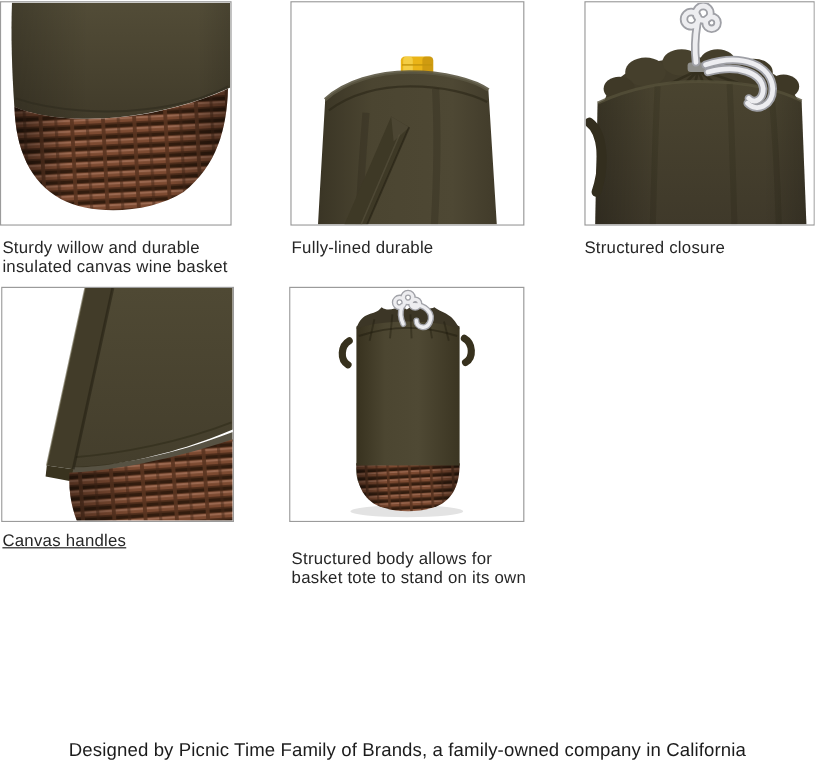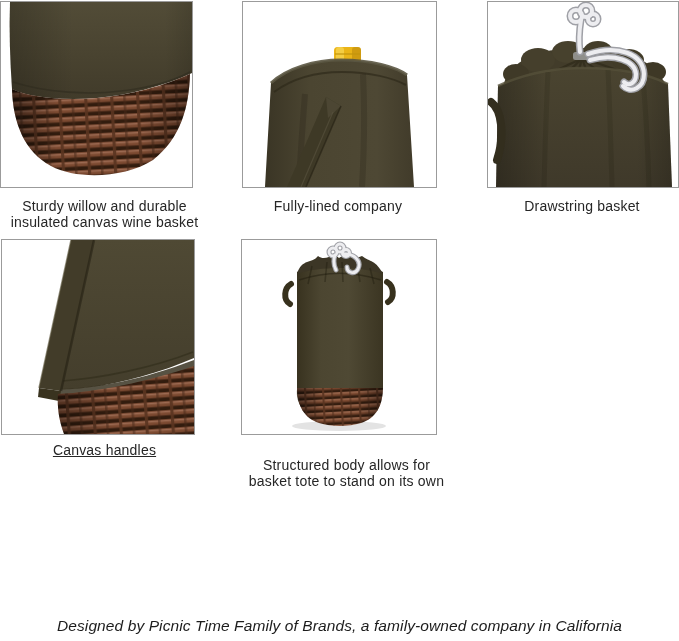--- a/index.html
+++ b/index.html
@@ -13,30 +13,29 @@
   }
   .tile svg{display:block;}
   .t1{left:0px;  top:1px;  width:193px;height:187px;}
   .t2{left:242px;top:1px;  width:195px;height:187px;}
   .t3{left:487px;top:1px;  width:192px;height:187px;}
   .t4{left:1px;  top:239px;width:194px;height:196px;}
   .t5{left:241px;top:239px;width:196px;height:196px;}
   .caption{
     position:absolute;font-size:14px;line-height:15.5px;letter-spacing:0.2px;
     color:#262626;
-    text-align:center;
   }
   .c1{left:2px;  top:199px;width:205px;}
   .c2{left:243px;top:199px;width:190px;}
   .c3{left:487px;top:199px;width:190px;}
   .c4{left:2px;  top:443px;width:205px;text-decoration:underline;}
   .c5{left:243px;top:458px;width:207px;}
   .footer{
     position:absolute;left:0;right:0;top:617px;text-align:center;
-    font-size:15.5px;font-style:italic;letter-spacing:0.1px;color:#1c1c1c;
+    font-size:15.5px;letter-spacing:0.1px;color:#1c1c1c;
   }
 </style>
 </head>
 <body>
 
 <figure class="tile t1">
   <svg width="191" height="185" viewBox="0 0 191 185">
     <defs>
       <pattern id="wk1" width="26" height="9" patternUnits="userSpaceOnUse" patternTransform="rotate(-3)">
         <rect width="26" height="9" fill="#321c0e"></rect>
@@ -257,18 +256,18 @@
           <circle cx="98" cy="8" r="4"></circle>
           <circle cx="104" cy="13" r="3.5"></circle>
         <path d="M93,15 C91,21 92,26 94,30"></path>
         <path d="M101,14 C112,13 120,21 116,29 C113,35 105,33 105,27"></path>
       </g>
     </g>
   </svg>
 </figure>
 
 <div class="caption c1">Sturdy willow and durable insulated canvas wine basket</div>
-<div class="caption c2">Fully-lined company</div>
-<div class="caption c3">Drawstring basket</div>
+<div class="caption c2">Fully-lined durable</div>
+<div class="caption c3">Structured closure</div>
 <div class="caption c4">Canvas handles</div>
 <div class="caption c5">Structured body allows for basket tote to stand on its own</div>
 
 <div class="footer">Designed by Picnic Time Family of Brands, a family-owned company in California</div>
 
 </body></html>

